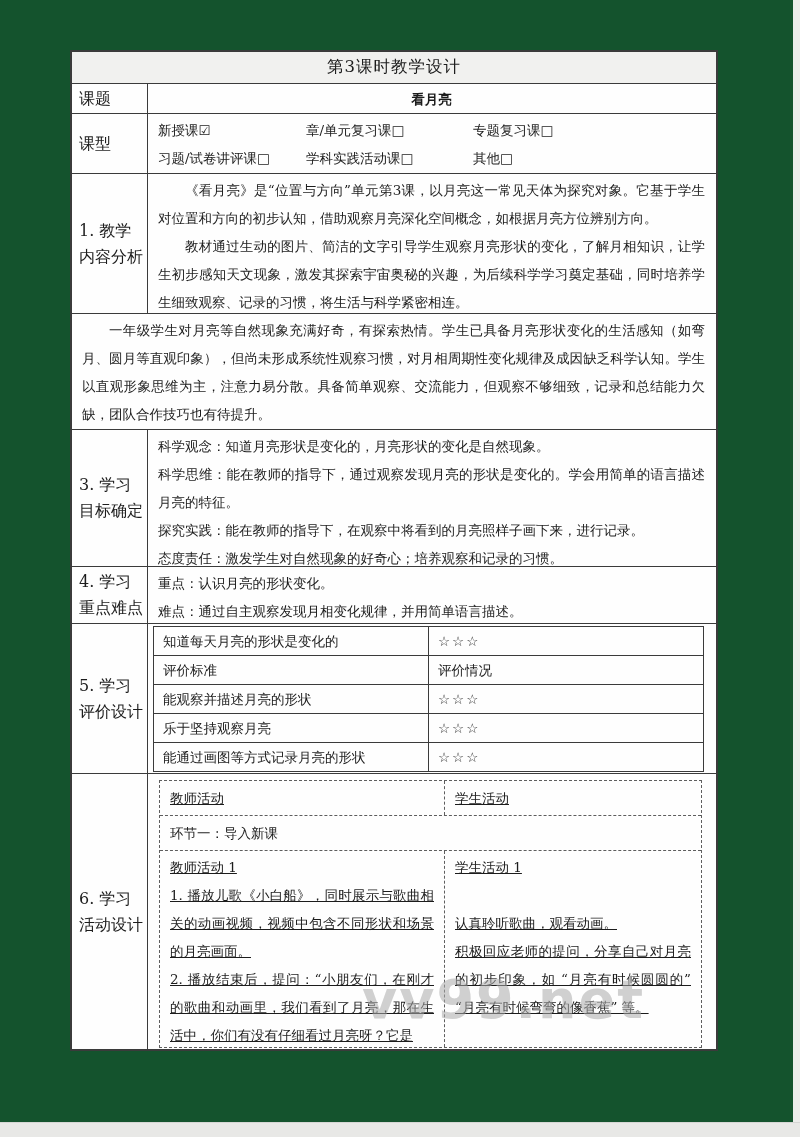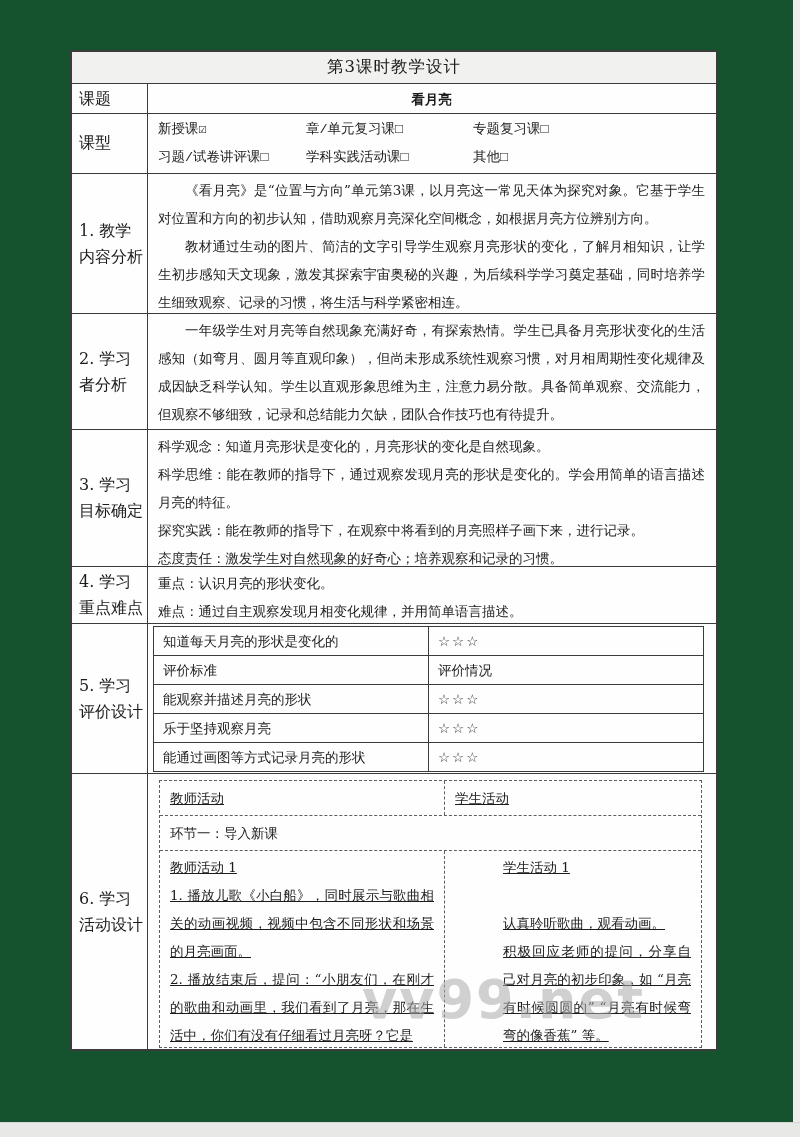--- a/index.html
+++ b/index.html
@@ -38,21 +38,21 @@
   }
   .ccell {
     flex:1; box-sizing:border-box;
     font-size:13.5px; line-height:28px;
     padding:2px 11px 2px 10px;
   }
 
   .r-topic { height:30px; }
   .topic-value { text-align:center; line-height:27px;font-weight:bold; }
 
-  .r-type { height:60px;font-family:Liberation Mono, monospace; }
+  .r-type { height:60px; }
   .type-content { padding-top:2px; }
   .opt-line { display:flex; height:28px; line-height:28px; white-space:nowrap; }
   .opt-line .opt:nth-child(1) { width:148px; }
   .opt-line .opt:nth-child(2) { width:167px; }
 
   .r-s1 { height:140px; }
   .r-s2 { height:116px; }
   .r-s3 { height:137px; }
   .r-s4 { height:57px; }
   .r-s5 { height:150px; }
@@ -88,21 +88,21 @@
   .act-lcol {
     flex:0 0 285px; box-sizing:border-box;
     border-right:1px dashed #5e5e5e;
     padding:2px 10px;
   }
   .act-rcol { flex:1; padding:2px 10px; }
   .act-stage {
     border-bottom:1px dashed #5e5e5e;
     padding:4px 10px; line-height:26px;
   }
-  .act-content { height:196px; overflow:hidden;gap:48px; }
+  .act-content { height:196px; overflow:hidden; }
   .act-content p { margin:0; line-height:28px; text-align:justify; }
   .act-content .blk { text-align:left; }
   .act-content .gap { margin-top:28px; }
 
   
   .watermark {
     position:absolute; left:362px; top:968px;
     font-family:"DejaVu Sans","Liberation Sans",sans-serif;
     font-weight:bold; font-size:54px; letter-spacing:2px;
     color:rgba(170,170,170,0.55);
@@ -149,21 +149,20 @@
 
     <div class="trow r-s1">
       <div class="lcell">1. 教学内容分析</div>
       <div class="ccell">
         <p class="indent">《看月亮》是“位置与方向”单元第3课，以月亮这一常见天体为探究对象。它基于学生对位置和方向的初步认知，借助观察月亮深化空间概念，如根据月亮方位辨别方向。</p>
         <p class="indent">教材通过生动的图片、简洁的文字引导学生观察月亮形状的变化，了解月相知识，让学生初步感知天文现象，激发其探索宇宙奥秘的兴趣，为后续科学学习奠定基础，同时培养学生细致观察、记录的习惯，将生活与科学紧密相连。</p>
       </div>
     </div>
 
     <div class="trow r-s2">
-      <div class="lcell">2. 学习者分析</div>
       <div class="ccell">
         <p class="indent">一年级学生对月亮等自然现象充满好奇，有探索热情。学生已具备月亮形状变化的生活感知（如弯月、圆月等直观印象），但尚未形成系统性观察习惯，对月相周期性变化规律及成因缺乏科学认知。学生以直观形象思维为主，注意力易分散。具备简单观察、交流能力，但观察不够细致，记录和总结能力欠缺，团队合作技巧也有待提升。</p>
       </div>
     </div>
 
     <div class="trow r-s3">
       <div class="lcell">3. 学习目标确定</div>
       <div class="ccell">
         <p>科学观念：知道月亮形状是变化的，月亮形状的变化是自然现象。</p>
         <p>科学思维：能在教师的指导下，通过观察发现月亮的形状是变化的。学会用简单的语言描述月亮的特征。</p>

